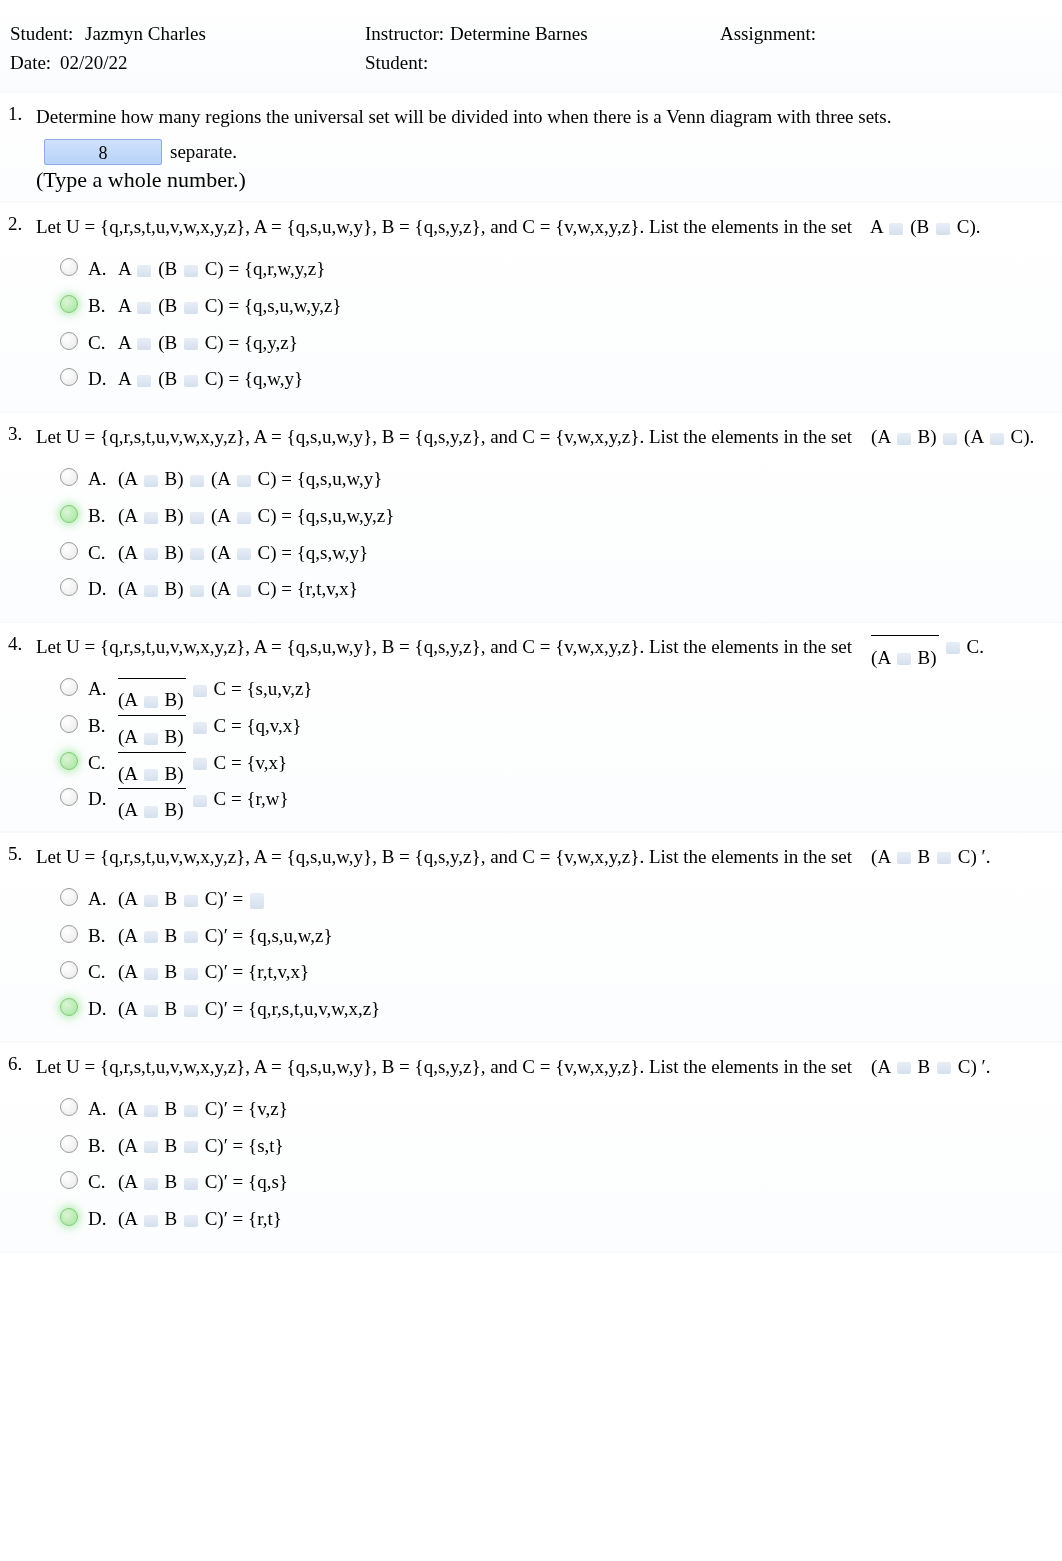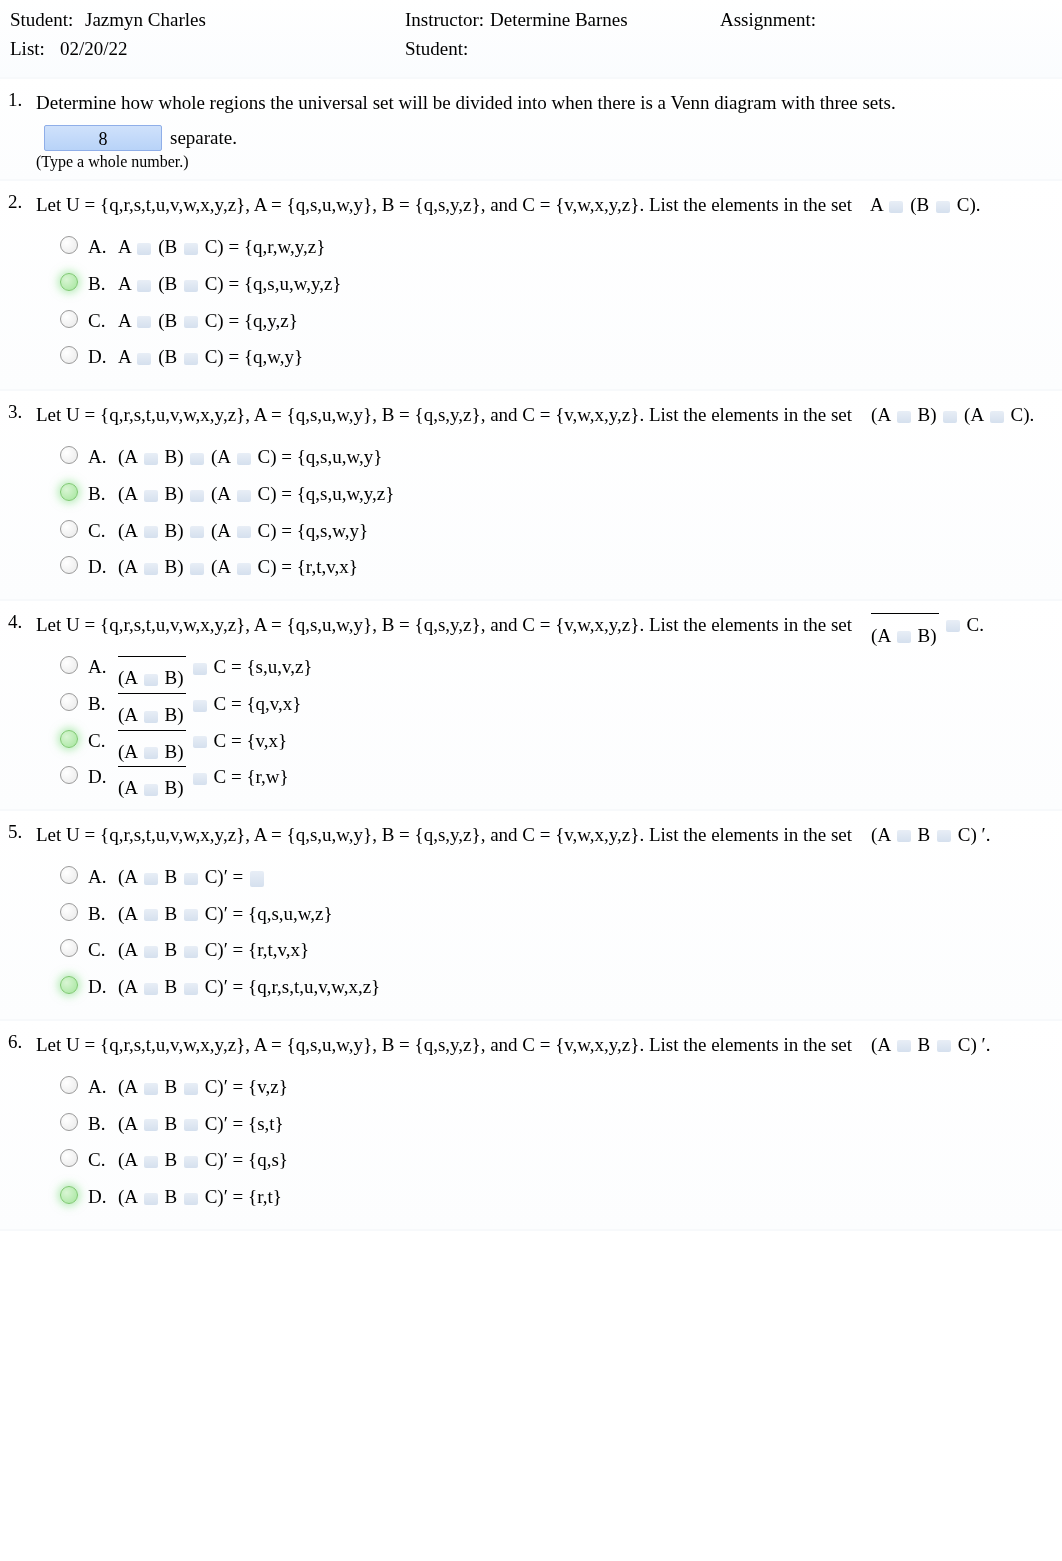--- a/index.html
+++ b/index.html
@@ -13,31 +13,31 @@
   }
   .page {
     width: 1062px;
     min-height: 1561px;
     background: #fff;
     position: relative;
     padding-bottom: 400px;
   }
   .header {
     display: flex;
-    padding: 6px 10px 14px 10px;
+    padding: 20px 10px 14px 10px;
     border-bottom: 2px solid #f7f9fb;
     background: linear-gradient(#fff, #fafcfe);
     border-radius: 8px 8px 0 0;
   }
   .col1 { width: 355px; }
   .col2 { width: 355px; }
   .col3 { flex: 1; }
   .hrow { display: flex; line-height: 1.5; }
   .hlabel { width: 75px; }
-  .col2 .hlabel { width: 85px; margin-left: 40px; }
+  .col2 .hlabel { width: 85px; }
   .col3 .hlabel { width: 105px; }
   .question {
     display: flex;
     padding: 10px 10px 8px 8px;
     border-bottom: 2px solid #f7f9fb;
     background: linear-gradient(#fff, #fcfdfe);
   }
   .qnum { width: 28px; flex-shrink: 0; }
   .qbody { flex: 1; }
   .prompt { margin-bottom: 6px; line-height: 1.45; }
@@ -49,21 +49,21 @@
     height: 26px;
     line-height: 26px;
     text-align: center;
     border: 1px solid #8faee8;
     background: linear-gradient(#cfe1fb, #b8d3f8);
     color: #000;
     margin: 0 8px;
     border-radius: 2px;
     font-size: 18px;
   }
-  .hint { font-size: 16px; }
+  .hint { font-size: 22px; }
   .choices { margin-top: 16px; padding-left: 24px; }
   .choice {
     display: flex;
     align-items: flex-start;
     margin: 10px 0;
     position: relative;
     line-height: 1.4;
   }
   .radio {
     width: 18px;
@@ -110,21 +110,21 @@
 
 <div class="page">
 
   <div class="header">
     <div class="col1">
       <div class="hrow">
         <span class="hlabel">Student:</span>
         <span>Jazmyn Charles</span>
       </div>
       <div class="hrow">
-        <span class="hlabel" style="width:50px">List:</span>
+        <span class="hlabel" style="width:50px">Date:</span>
         <span>02/20/22</span>
       </div>
     </div>
     <div class="col2">
       <div class="hrow">
         <span class="hlabel">Instructor:</span>
         <span>Determine Barnes</span>
       </div>
       <div class="hrow">
         <span class="hlabel">Student:</span>
@@ -133,21 +133,21 @@
     <div class="col3">
       <div class="hrow">
         <span class="hlabel">Assignment:</span>
       </div>
     </div>
   </div>
 
   <div class="question">
     <div class="qnum">1.</div>
     <div class="qbody">
-      <div class="prompt">Determine how whole regions the universal set will be divided into when there is a Venn diagram with three sets.</div>
+      <div class="prompt">Determine how many regions the universal set will be divided into when there is a Venn diagram with three sets.</div>
       <div class="subprompt answerline">
         <span class="answerbox">8</span>
         <span>separate.</span>
       </div>
       <div class="hint">(Type a whole number.)</div>
     </div>
   </div>
 
   <div class="question">
     <div class="qnum">2.</div>

